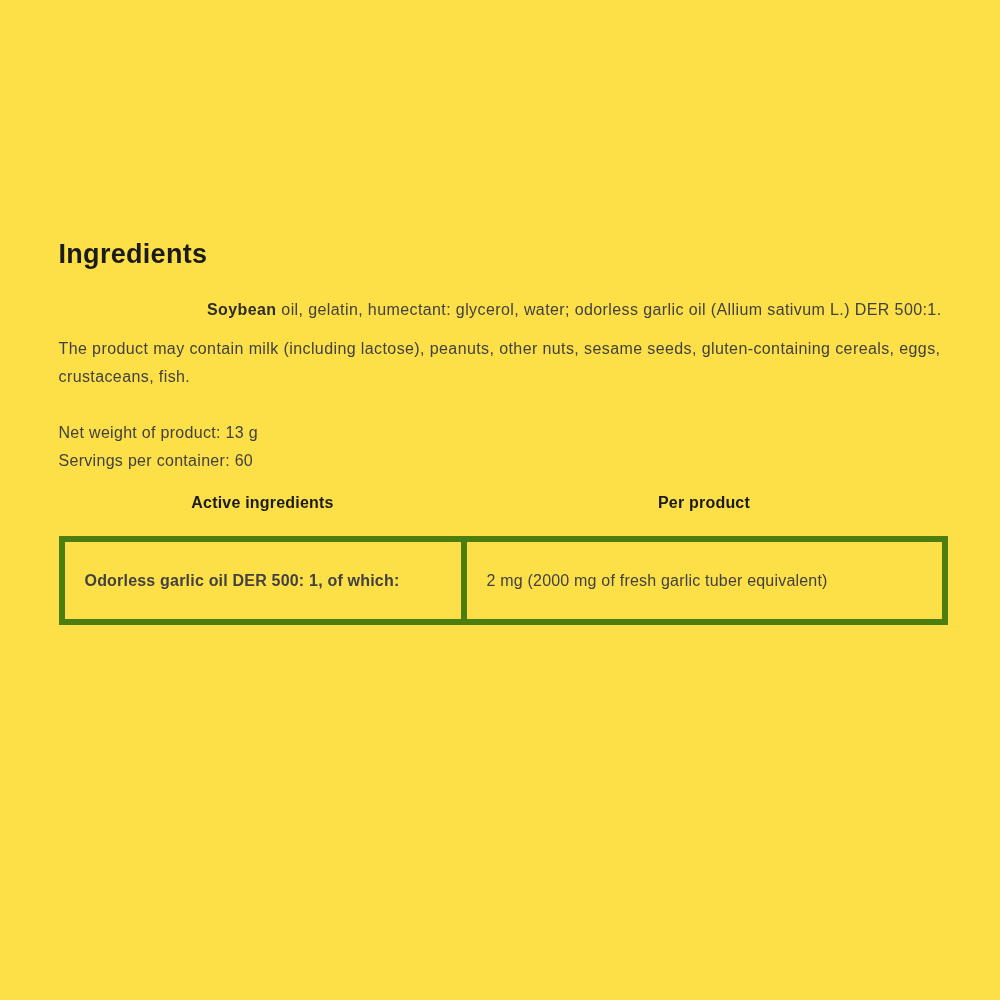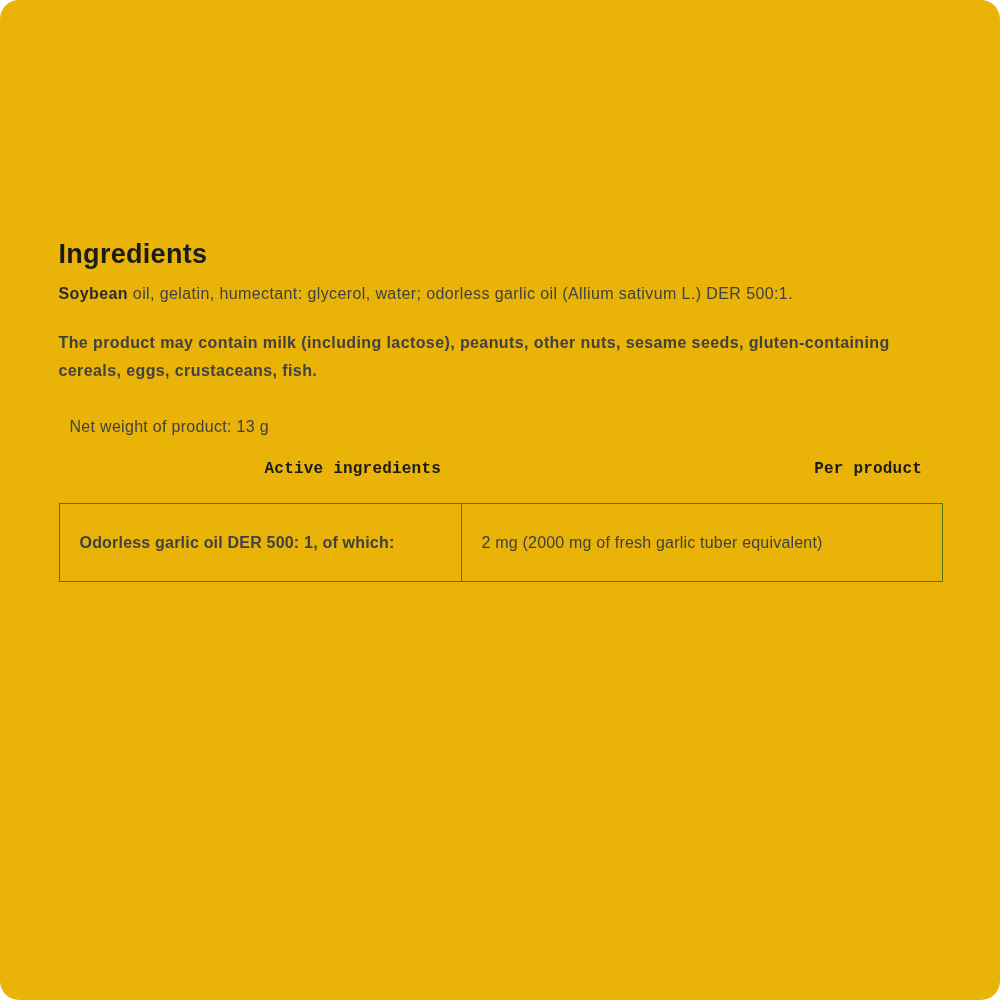--- a/index.html
+++ b/index.html
@@ -5,23 +5,22 @@
   * { box-sizing: border-box; }
   html, body {
     margin: 0;
     padding: 0;
     background: #ffffff;
     font-family: "Liberation Sans", sans-serif;
   }
   .page {
     width: 1000px;
     height: 1000px;
-    background: #eab308;
+    background: #fde047;
     overflow: hidden;
-    border-radius: 19px;
   }
   .content {
     width: 883px;
     margin: 0 auto;
     padding-top: 241px;
   }
   h2.section-title {
     margin: 0;
     font-size: 27px;
     line-height: 27px;
@@ -32,55 +31,54 @@
   h2.nutrition-title {
     margin-top: 27px;
   }
   p.body-text {
     margin: 0;
     font-size: 16px;
     line-height: 28px;
     color: #414141;
     letter-spacing: 0.4px;
   }
-  p.composition-text { margin-top: 12px; }
+  p.composition-text { margin-top: 28px; text-align: right; }
   p.composition-text strong {
     font-weight: 700;
     color: #2c2c2c;
   }
-  p.allergen-text { margin-top: 21px; font-weight: bold; }
+  p.allergen-text { margin-top: 11px; }
   .serving-info { margin-top: 28px; }
   .serving-info p {
-    margin: 11px;
+    margin: 0;
     font-size: 16px;
     line-height: 27.5px;
     color: #414141;
     letter-spacing: 0.3px;
   }
   table.ingredients-table {
     width: 100%;
     margin-top: 16px;
     border-collapse: collapse;
     table-layout: fixed;
   }
   col.col-ingredient { width: 402px; }
   col.col-portion { width: 481px; }
   table.ingredients-table th {
-    text-align: right;
+    text-align: center;
     vertical-align: top;
     padding: 4px 20px 25px 20px;
     font-size: 16px;
     line-height: 17px;
     font-weight: 700;
     color: #1b1b1b;
     letter-spacing: 0.2px;
-    font-family: Liberation Mono, monospace;
   }
   table.ingredients-table tbody td {
-    border: 1px solid #4d7c0f;
+    border: 6px solid #4d7c0f;
     padding: 30px 20px;
     font-size: 16px;
     line-height: 17px;
     vertical-align: middle;
     color: #414141;
     letter-spacing: 0.2px;
   }
   td.cell-ingredient-main {
     font-weight: 700;
     color: #1b1b1b;
@@ -97,20 +95,21 @@
     <section>
       <h2 class="section-title">Ingredients</h2>
       <p class="body-text composition-text"><strong>Soybean</strong><span> oil, gelatin, humectant: glycerol, water; odorless garlic oil (Allium sativum L.) DER 500:1.</span></p>
       <p class="body-text allergen-text">The product may contain milk (including lactose), peanuts, other nuts, sesame seeds, gluten-containing cereals, eggs, crustaceans, fish.</p>
     </section>
 
     <section>
 
       <div class="serving-info">
         <p>Net weight of product: 13 g</p>
+        <p>Servings per container: 60</p>
       </div>
 
       <table class="ingredients-table">
         <colgroup>
           <col class="col-ingredient">
           <col class="col-portion">
         </colgroup>
         <thead>
           <tr>
             <th>Active ingredients</th>

